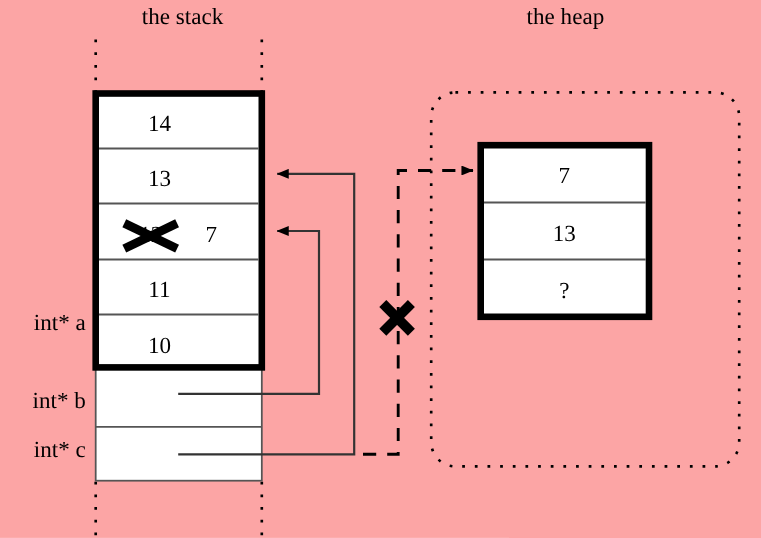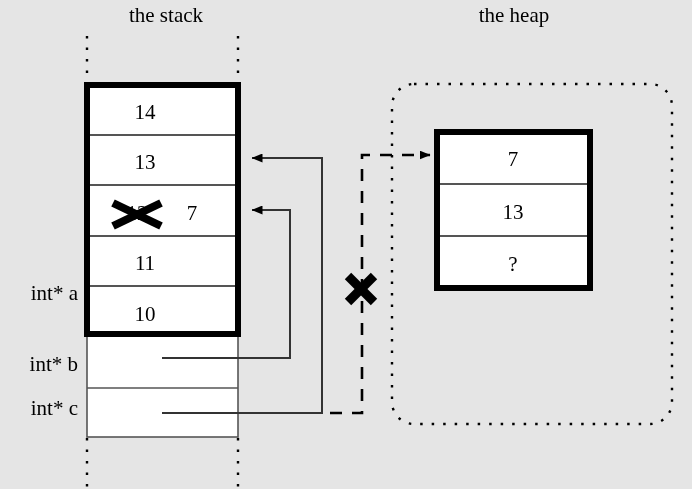--- a/index.html
+++ b/index.html
@@ -9,21 +9,21 @@
     background: #ffffff;
   }
   body {
     font-family: "Liberation Serif", "DejaVu Serif", serif;
     color: #000000;
   }
   #canvas {
     position: relative;
     width: 692px;
     height: 489px;
-    background: #e5e5e5;
+    background: #fca5a5;
     overflow: hidden;
     text-align: center;
   }
   #diagram-svg {
     position: absolute;
     left: 0;
     top: 0;
     width: 692px;
     height: 489px;
   }

